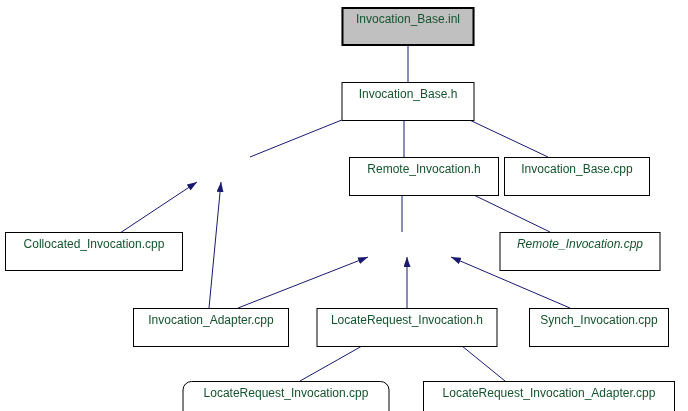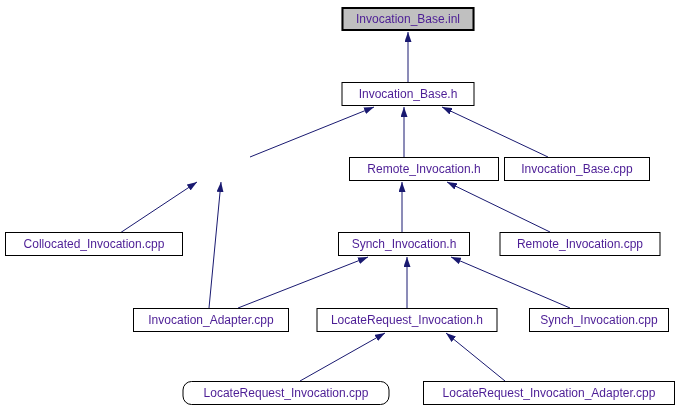--- a/index.html
+++ b/index.html
@@ -20,24 +20,24 @@
     left: 0;
     top: 0;
     width: 688px;
     height: 411px;
     z-index: 0;
   }
   .node {
     position: absolute;
     transform: translateX(-50%);
     box-sizing: border-box;
-    height: 24px;
+    height: 39px;
     border: 1px solid #000000;
     background: #ffffff;
-    color: #4c1d95;
+    color: #14532d;
     font-size: 12px;
     line-height: 22px;
     text-align: center;
     white-space: nowrap;
     z-index: 1;
     cursor: pointer;
   }
   .node.highlight {
     background: #c0c0c0;
     border-width: 2px;
@@ -67,20 +67,19 @@
       <line x1="407" y1="308" x2="407" y2="257" stroke="#191970" stroke-width="1" marker-end="url(#arrowhead)"></line>
       <line x1="570" y1="308" x2="451" y2="257" stroke="#191970" stroke-width="1" marker-end="url(#arrowhead)"></line>
       <line x1="300" y1="381" x2="385" y2="333" stroke="#191970" stroke-width="1" marker-end="url(#arrowhead)"></line>
       <line x1="505" y1="381" x2="446" y2="333" stroke="#191970" stroke-width="1" marker-end="url(#arrowhead)"></line>
     </svg>
 <div class="node highlight" style="left: 408px; top: 7px; width: 133px;">Invocation_Base.inl</div>
     <div class="node" style="left: 408px; top: 82px; width: 133px;">Invocation_Base.h</div>
     <div class="node" style="left: 405px; top: 157px; width: 150px; margin-left: 19px;">Remote_Invocation.h</div>
     <div class="node" style="left: 577px; top: 157px; width: 146px;">Invocation_Base.cpp</div>
     <div class="node" style="left: 94px; top: 232px; width: 178px;">Collocated_Invocation.cpp</div>
-    <div class="node" style="left: 404px; top: 232px; width: 132px;">Synch_Invocation.h</div>
-    <div class="node" style="left: 580px; top: 232px; width: 161px;">Remote_Invocation.cpp</div>
+    <div class="node" style="left: 580px; top: 232px; width: 161px; font-style: italic;">Remote_Invocation.cpp</div>
     <div class="node" style="left: 211px; top: 308px; width: 156px;">Invocation_Adapter.cpp</div>
     <div class="node" style="left: 407px; top: 308px; width: 181px;">LocateRequest_Invocation.h</div>
     <div class="node" style="left: 599px; top: 308px; width: 140px;">Synch_Invocation.cpp</div>
     <div class="node" style="left: 286px; top: 381px; width: 207px; border-radius: 9px;">LocateRequest_Invocation.cpp</div>
     <div class="node" style="left: 536px; top: 381px; width: 252px; margin-left: 13px;">LocateRequest_Invocation_Adapter.cpp</div>
   </div>
 
 </body></html>

